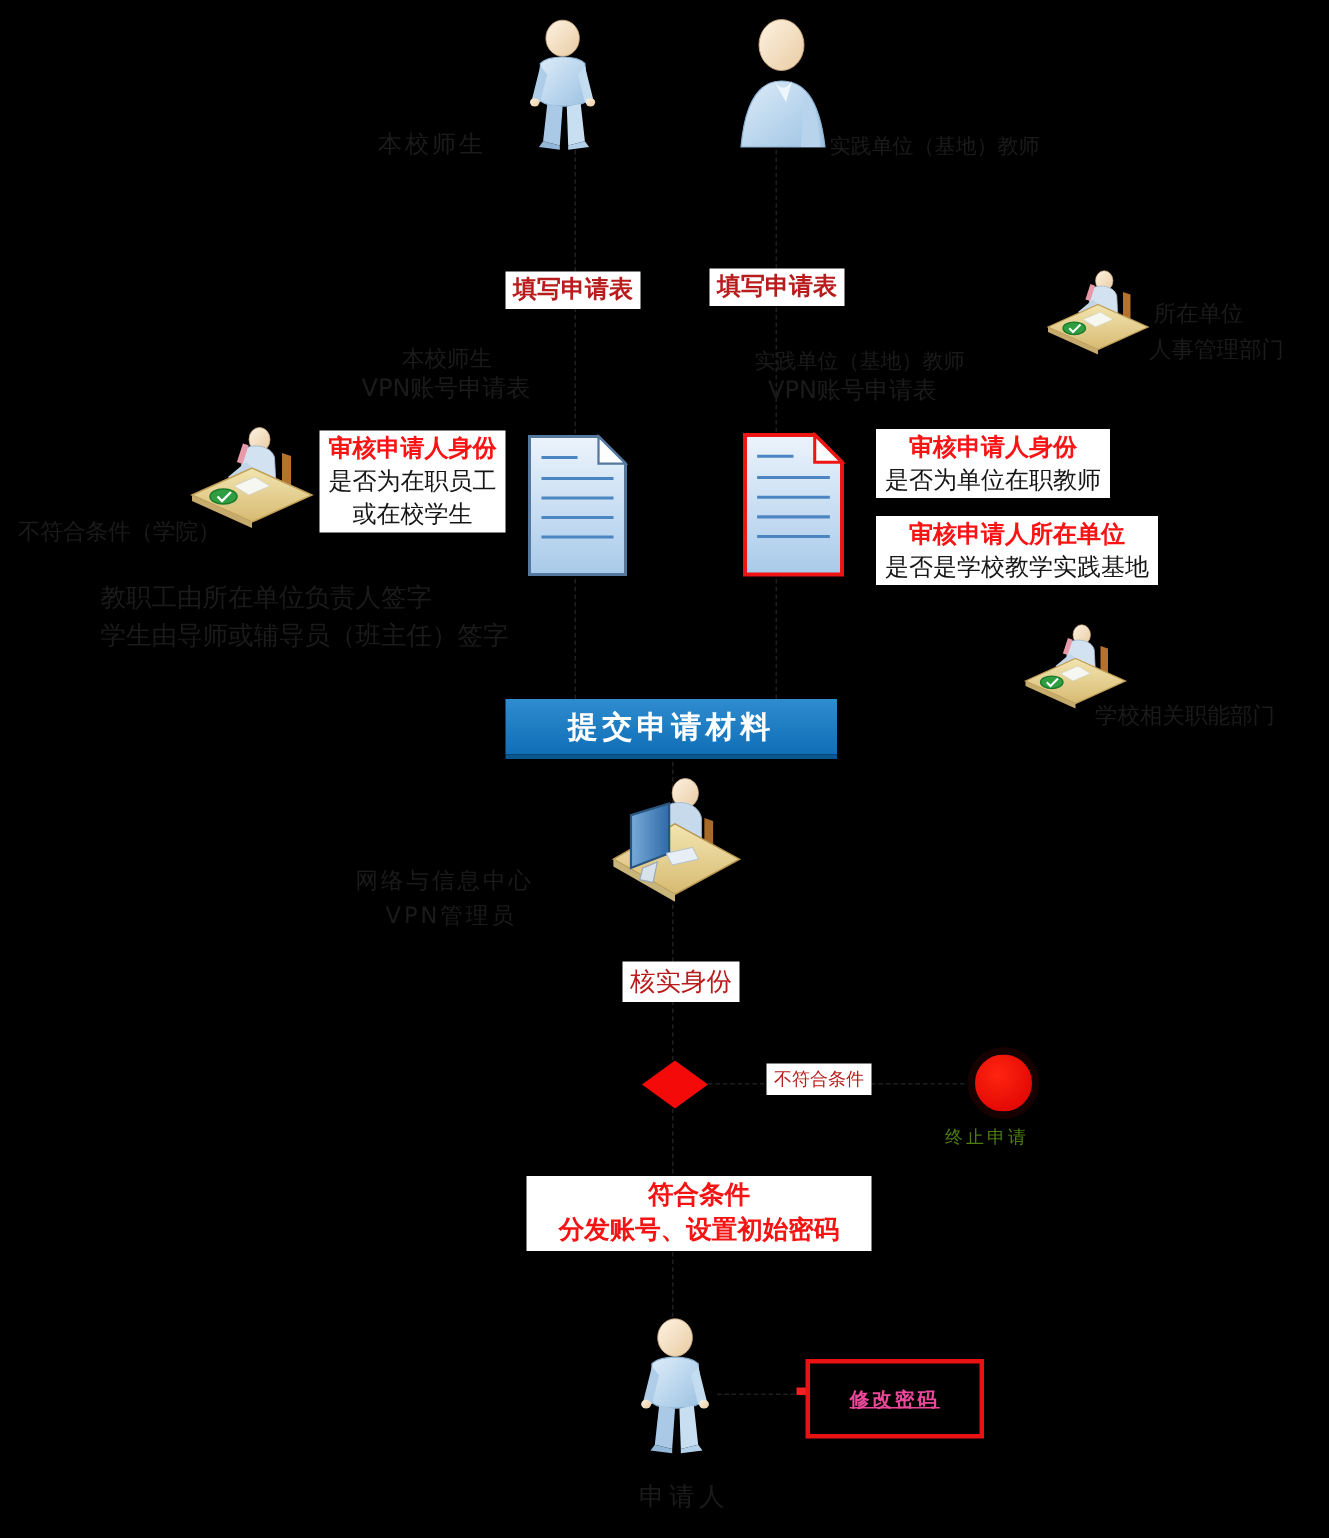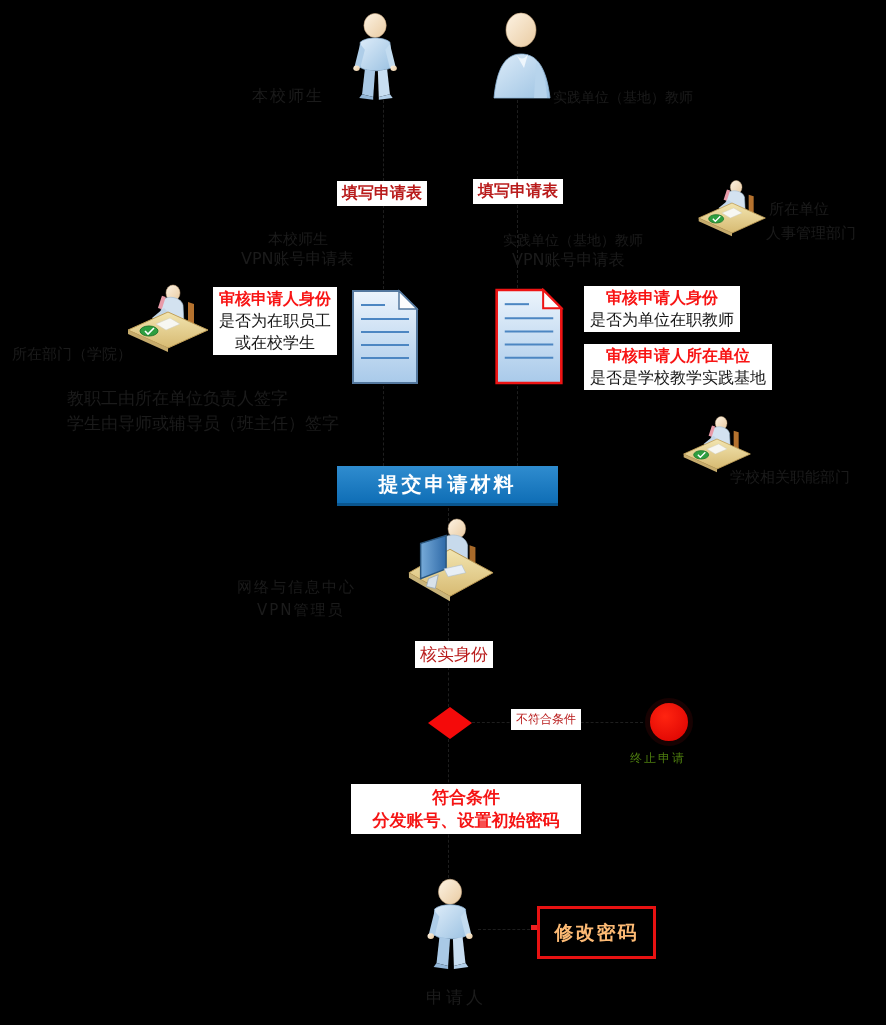--- a/index.html
+++ b/index.html
@@ -10,22 +10,22 @@
   .red-on-white{background:#fff;color:#b91c1c;padding:2px 5px;white-space:nowrap;font-weight:bold;}
   .white-box{background:#fff;color:#161616;text-align:center;white-space:nowrap;padding:1px 6px;line-height:22px;}
   .white-box .title{color:#f81414;font-weight:bold;}
   .vline{width:0;border-left:1px dashed #1e1e1e;}
   .hline{height:0;border-top:1px dashed #1e1e1e;}
   .banner{background:linear-gradient(#2f8ccf,#0f6eb6);border-bottom:3px solid #0a568f;
           color:#fff;font-weight:bold;font-size:20px;letter-spacing:3px;
           display:flex;align-items:center;justify-content:center;}
   .end-circle{border-radius:50%;background:radial-gradient(circle at 40% 35%,#ff2410,#d90000);
               border:5px solid #170202;box-sizing:border-box;}
-  .pwd-box{border:3px solid #e81212;color:#fdba74;font-weight:bold;font-size:19px;letter-spacing:2px;
-           display:flex;align-items:center;justify-content:center;}
+  .pwd-box{border:3px solid #e81212;color:#ec4899;font-weight:bold;font-size:13px;letter-spacing:2px;
+           display:flex;align-items:center;justify-content:center;text-decoration:underline;}
   .qual-box{background:#fff;color:#f51414;font-weight:bold;text-align:center;
             font-size:17px;line-height:23px;padding:2px 16px;}
   svg{display:block;}
 </style>
 </head>
 <body>
 
 <svg width="0" height="0" style="position:absolute">
   <defs>
     <linearGradient id="skinG" x1="0" y1="0" x2="1" y2="1">
@@ -109,21 +109,21 @@
     <ellipse cx="23" cy="49" rx="9" ry="5" fill="#2e9e40" stroke="#1d7a2c" stroke-width="1"></ellipse>
     <path d="M19,49 l3,3 l6,-6" stroke="#fff" stroke-width="1.6" fill="none"></path>
   </svg>
 
   <div class="abs white-box" style="left:213px;top:287px;font-size:16px">
     <div class="title">审核申请人身份</div>
     <div>是否为在职员工</div>
     <div>或在校学生</div>
   </div>
 
-  <div class="abs faint" style="left:12px;top:345px;font-size:15px">所在部门（学院）</div>
+  <div class="abs faint" style="left:12px;top:345px;font-size:15px">不符合条件（学院）</div>
 
   <svg class="abs" style="left:349px;top:289px" width="72" height="97" viewBox="0 0 72 97">
     <path d="M4,2 H50 L68,20 V94 H4 Z" fill="url(#docG)" stroke="#54789e" stroke-width="2"></path>
     <path d="M50,2 L50,20 H68 Z" fill="#fdfdfd" stroke="#54789e" stroke-width="1.5"></path>
     <line x1="12" y1="16" x2="36" y2="16" stroke="#4c86c2" stroke-width="2"></line>
     <line x1="12" y1="30" x2="60" y2="30" stroke="#4c86c2" stroke-width="2"></line>
     <line x1="12" y1="43" x2="60" y2="43" stroke="#4c86c2" stroke-width="2"></line>
     <line x1="12" y1="56" x2="60" y2="56" stroke="#4c86c2" stroke-width="2"></line>
     <line x1="12" y1="69" x2="60" y2="69" stroke="#4c86c2" stroke-width="2"></line>
   </svg>

